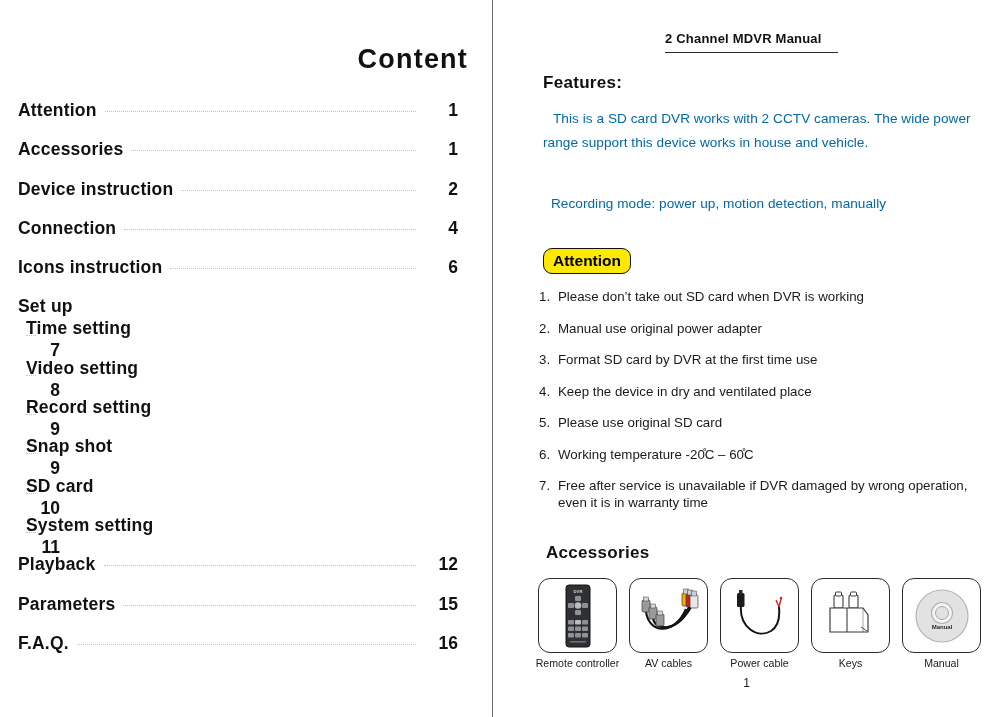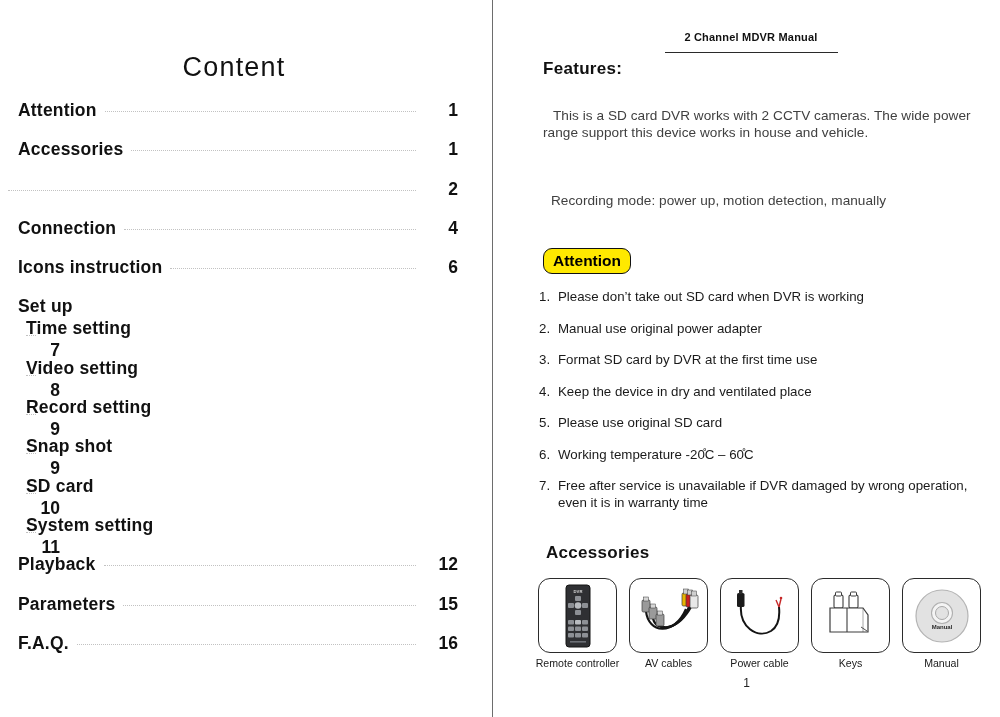--- a/index.html
+++ b/index.html
@@ -35,25 +35,25 @@
     left: 492px;
     top: 0;
     width: 1px;
     height: 717px;
     background: #6d6d6d;
   }
 
   .toc-title {
     position: absolute;
     left: 0;
-    top: 52px;
+    top: 44px;
     width: 468px;
-    text-align: center;
+    text-align: right;
     font-size: 27px;
-    font-weight: normal;
+    font-weight: bold;
     letter-spacing: 1.2px;
   }
 
   .toc-list {
     position: absolute;
     left: 0;
     top: 100px;
     width: 470px;
   }
 
@@ -99,48 +99,48 @@
   .page-right {
     left: 493px;
     width: 507px;
   }
 
   .doc-header {
     position: absolute;
     left: 172px;
     top: 31px;
     width: 172px;
-    text-align: center;
-    font-size: 11px;
+    text-align: left;
+    font-size: 13px;
     font-weight: bold;
     letter-spacing: 0.2px;
   }
   .header-rule {
     position: absolute;
     left: 172px;
     top: 52px;
     width: 173px;
     height: 1px;
     background: #2a2a2a;
   }
 
   .section-heading {
     position: absolute;
     font-size: 17px;
     font-weight: bold;
     letter-spacing: 0.3px;
   }
-  .heading-features { left: 50px; top: 59px; }
+  .heading-features { left: 50px; top: 73px; }
   .heading-accessories { left: 53px; top: 543px; }
 
   .body-para {
     position: absolute;
     font-size: 13.6px;
-    line-height: 17px;
-    color: #404040;
+    line-height: 24px;
+    color: #0369a1;
     letter-spacing: 0.05px;
   }
   .para-1 { left: 50px; top: 107px; width: 430px; text-indent: 10px; }
   .para-2 { left: 50px; top: 161px; width: 430px; text-indent: 6px; }
   .para-3 { left: 50px; top: 192px; width: 430px; text-indent: 8px; }
 
   .attention-badge {
     position: absolute;
     left: 50px;
     top: 248px;
@@ -228,20 +228,21 @@
         <span class="toc-label">Attention</span>
         <span class="toc-leader"></span>
         <span class="toc-page">1</span>
       </div>
       <div class="toc-row">
         <span class="toc-label">Accessories</span>
         <span class="toc-leader"></span>
         <span class="toc-page">1</span>
       </div>
       <div class="toc-row">
+        <span class="toc-label">Device instruction</span>
         <span class="toc-leader"></span>
         <span class="toc-page">2</span>
       </div>
       <div class="toc-row">
         <span class="toc-label">Connection</span>
         <span class="toc-leader"></span>
         <span class="toc-page">4</span>
       </div>
       <div class="toc-row">
         <span class="toc-label">Icons instruction</span>

